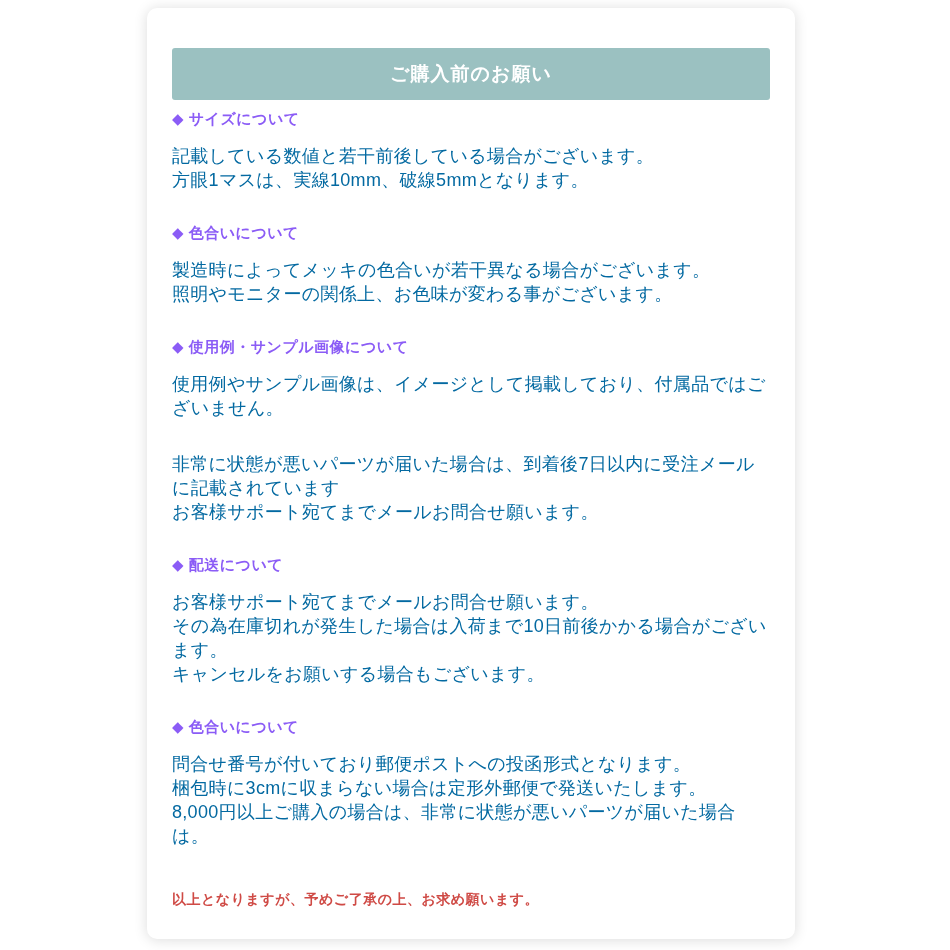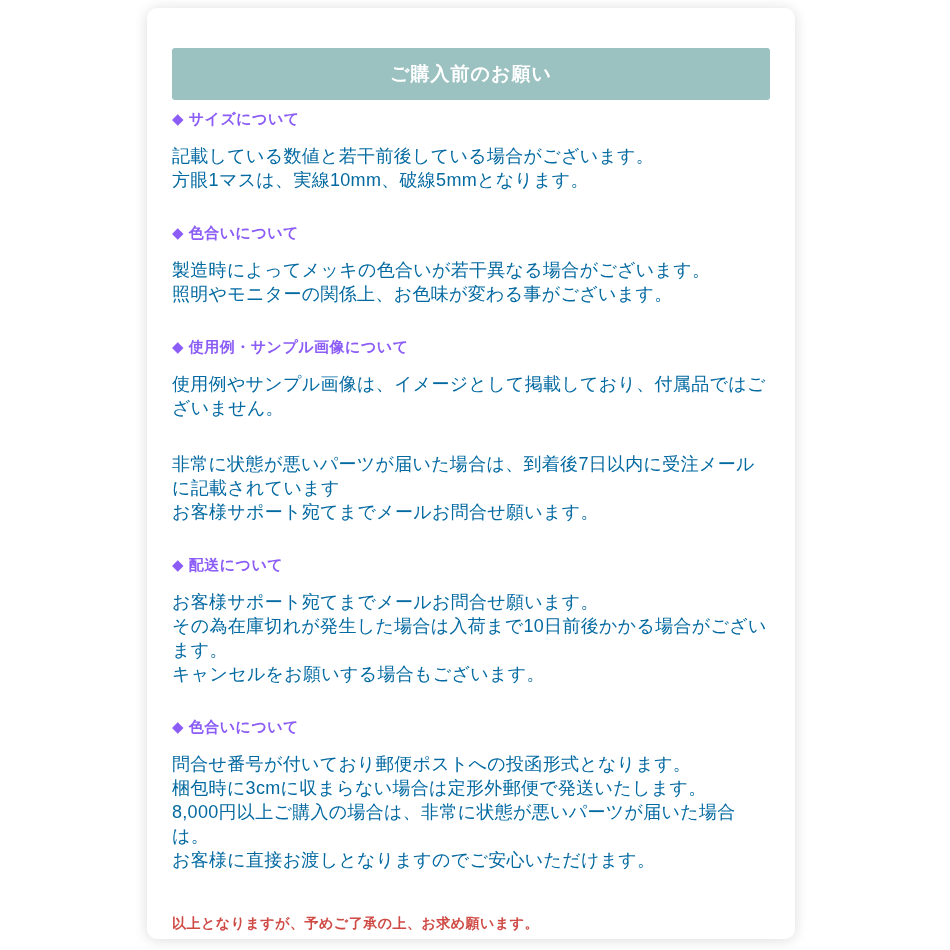--- a/index.html
+++ b/index.html
@@ -85,21 +85,20 @@
     <p>お客様サポート宛てまでメールお問合せ願います。</p>
     <p>その為在庫切れが発生した場合は入荷まで10日前後かかる場合がございます。</p>
     <p>キャンセルをお願いする場合もございます。</p>
   </section>
 
   <section class="sec">
     <h3>◆ 色合いについて</h3>
     <p>問合せ番号が付いており郵便ポストへの投函形式となります。</p>
     <p>梱包時に3cmに収まらない場合は定形外郵便で発送いたします。</p>
     <p>8,000円以上ご購入の場合は、非常に状態が悪いパーツが届いた場合は。</p>
-    <p>お客様に直接お渡しとなりますのでご安心いただけます。</p>
   </section>
 
   <div class="warning">
     <p style="color: rgb(207, 74, 69);">以上となりますが、予めご了承の上、お求め願います。</p>
 
   </div>
 
 </div>
 
 </body></html>

